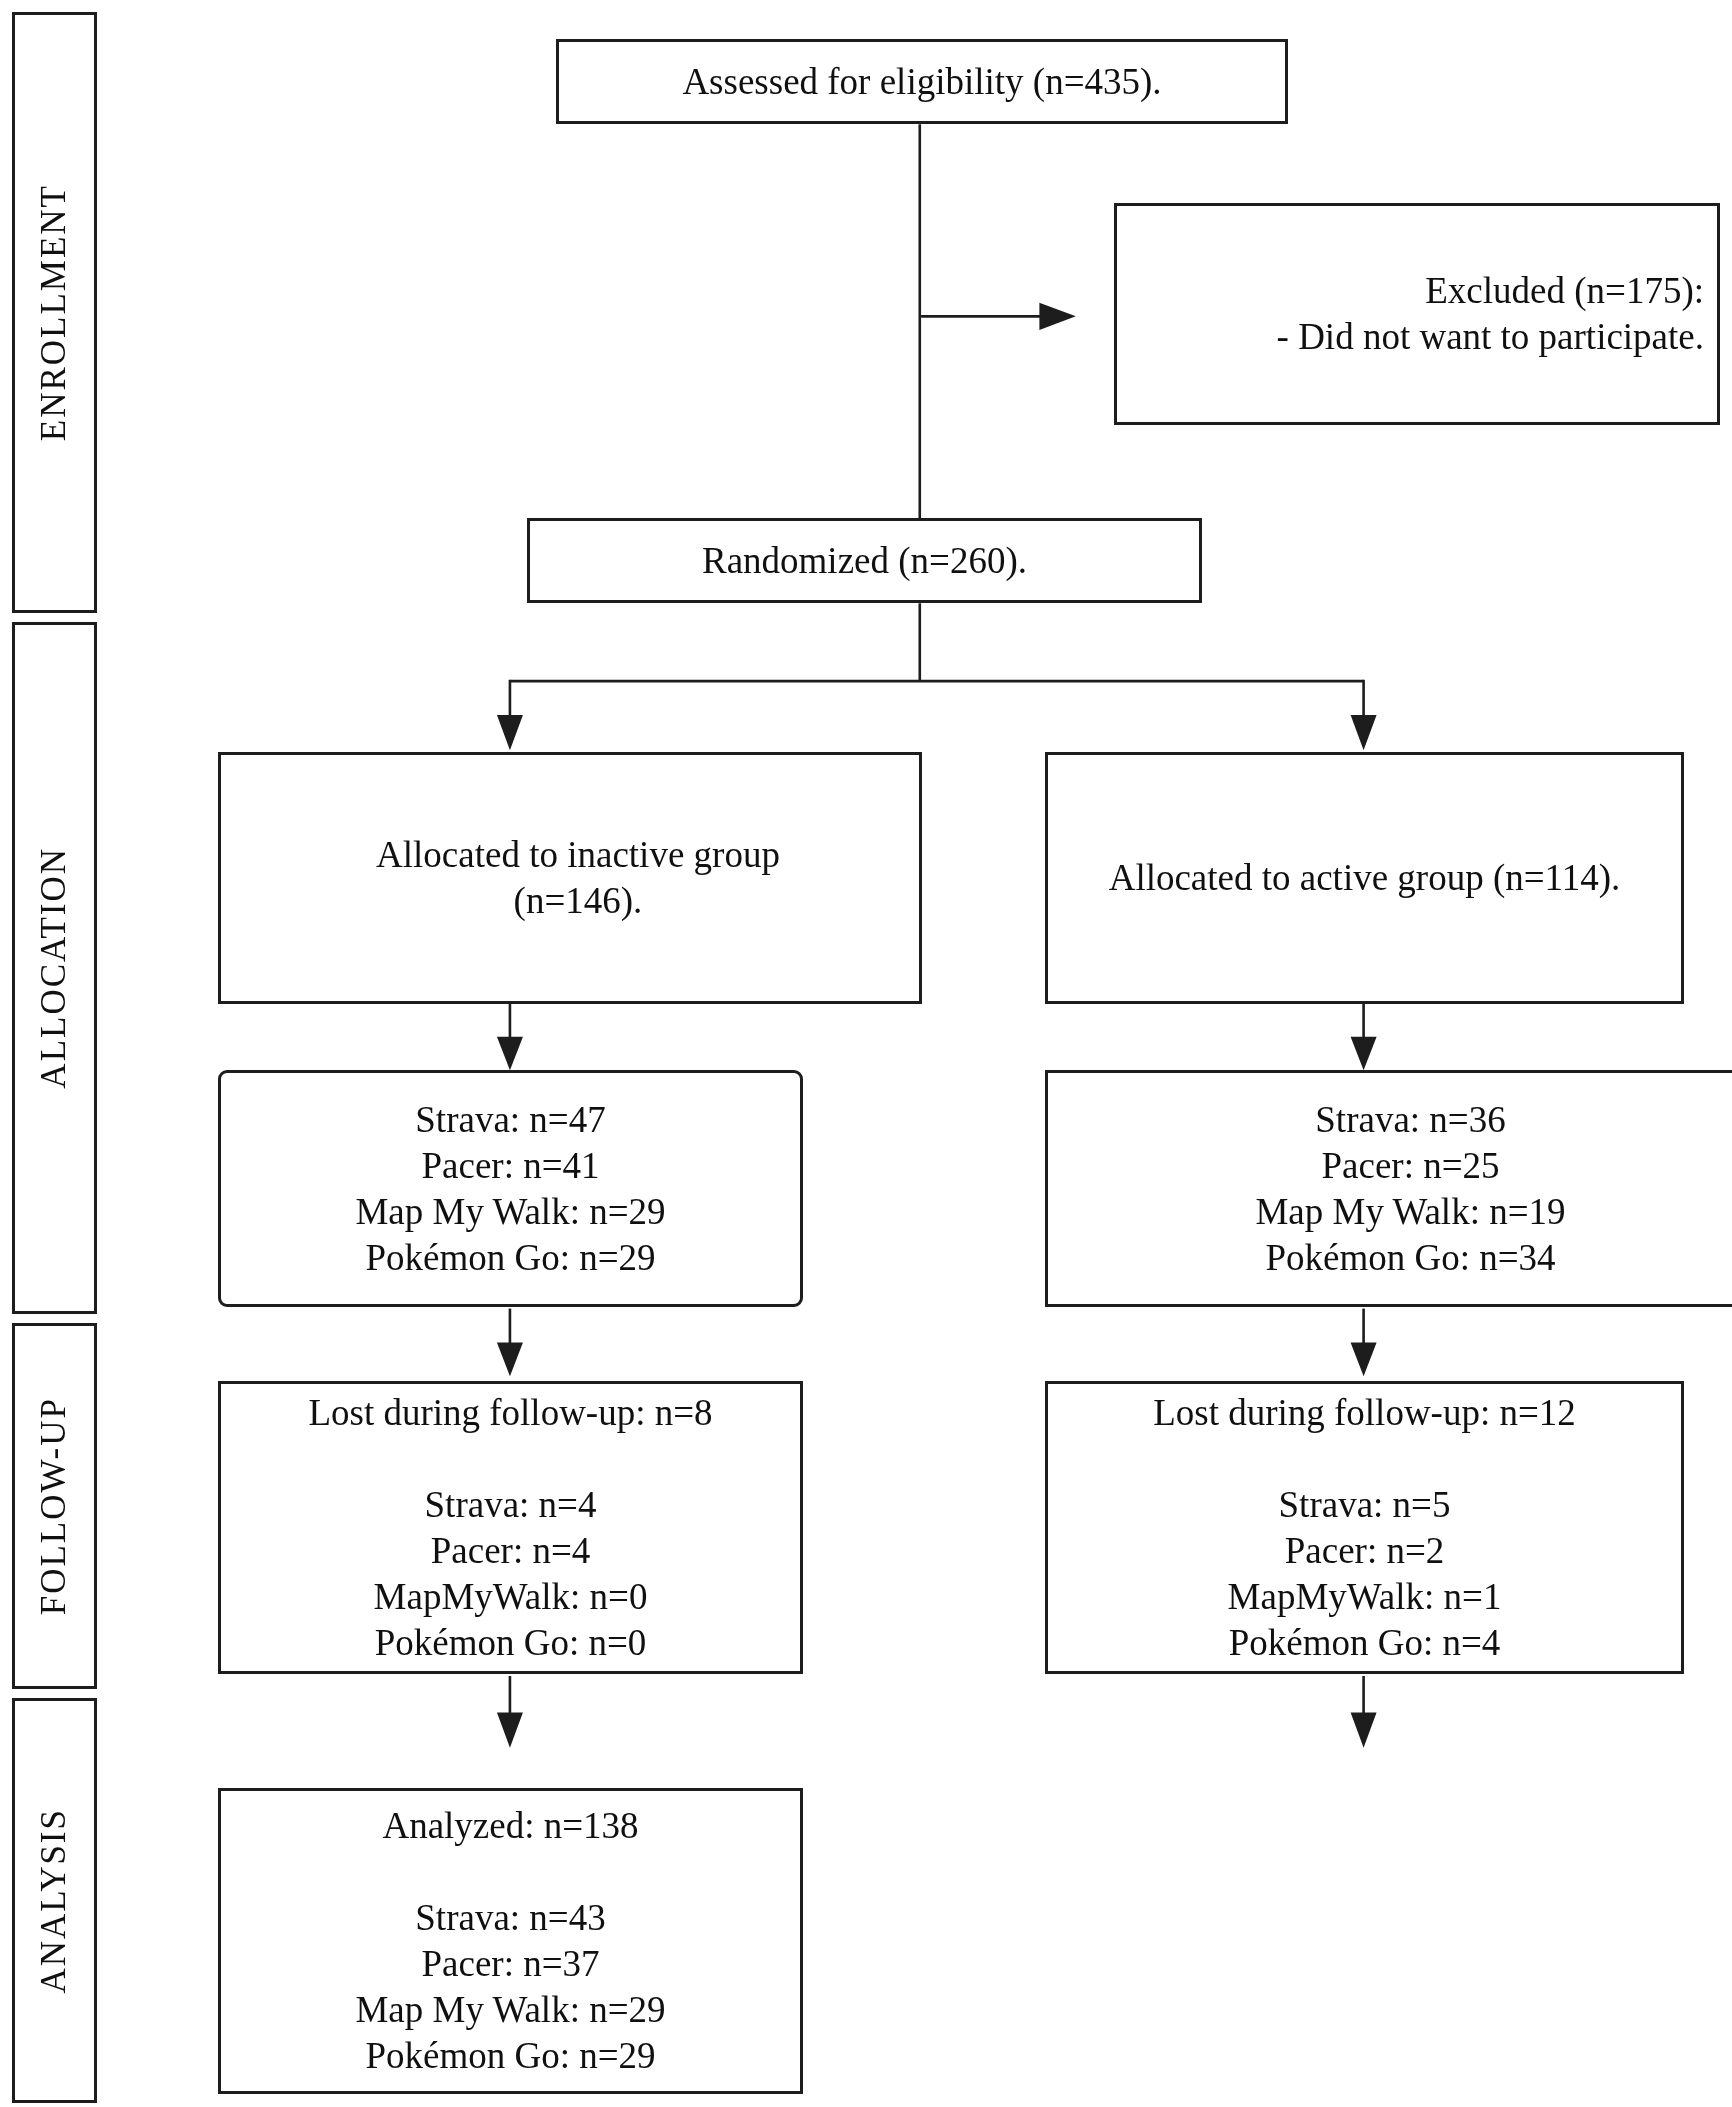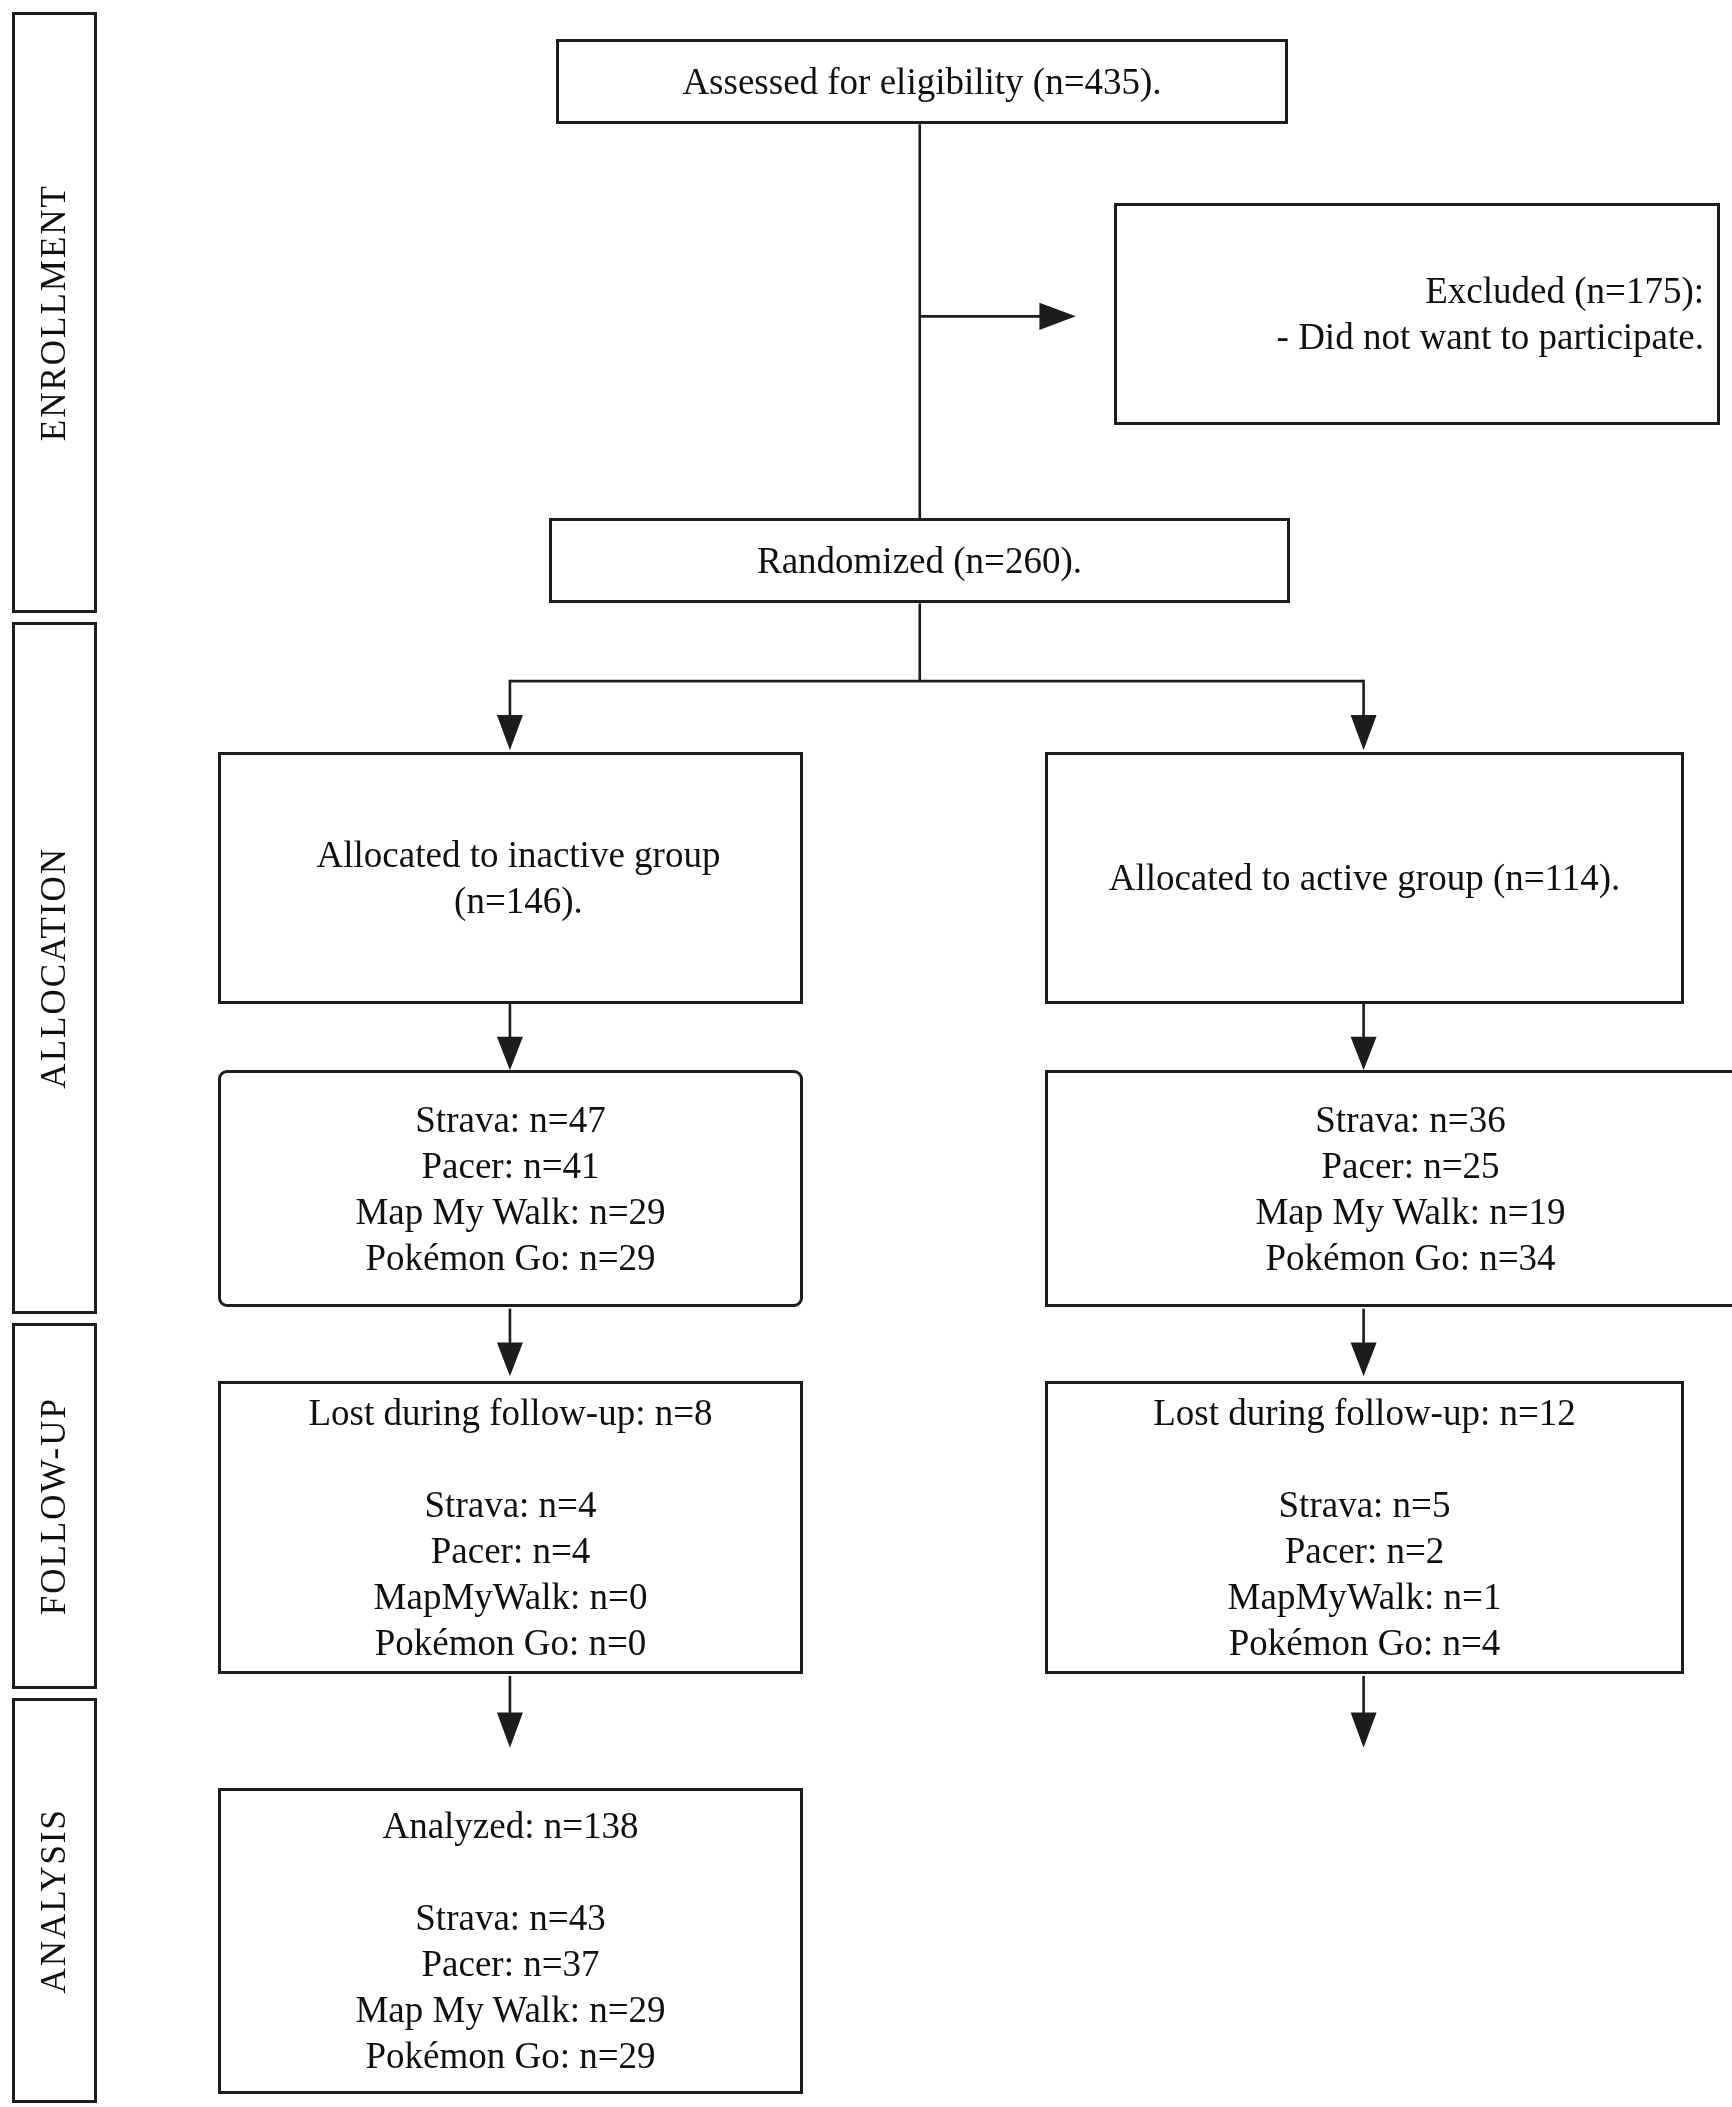--- a/index.html
+++ b/index.html
@@ -93,25 +93,25 @@
 
   <div class="box" style="left:556px;top:39px;width:732px;height:85px;">
     <div class="line">Assessed for eligibility (n=435).</div>
   </div>
 
   <div class="box left-align" style="left:1114px;top:203px;width:606px;height:222px;align-items:flex-end;">
     <div class="line">Excluded (n=175):</div>
     <div class="line indent">- Did not want to participate.</div>
   </div>
 
-  <div class="box" style="left:549px;top:518px;width:741px;height:85px;">
+  <div class="box" style="left:527px;top:518px;width:675px;height:85px;">
     <div class="line">Randomized (n=260).</div>
   </div>
 
-  <div class="box" style="left:218px;top:752px;width:585px;height:252px;padding-left:16px;">
+  <div class="box" style="left:218px;top:752px;width:704px;height:252px;padding-left:16px;">
     <div class="line">Allocated to inactive group</div>
     <div class="line">(n=146).</div>
   </div>
   <div class="box" style="left:1045px;top:752px;width:639px;height:252px;">
     <div class="line">Allocated to active group (n=114).</div>
   </div>
 
   <div class="box" style="left:218px;top:1070px;width:585px;height:237px;border-radius:9px;">
     <div class="line">Strava: n=47</div>
     <div class="line">Pacer: n=41</div>

